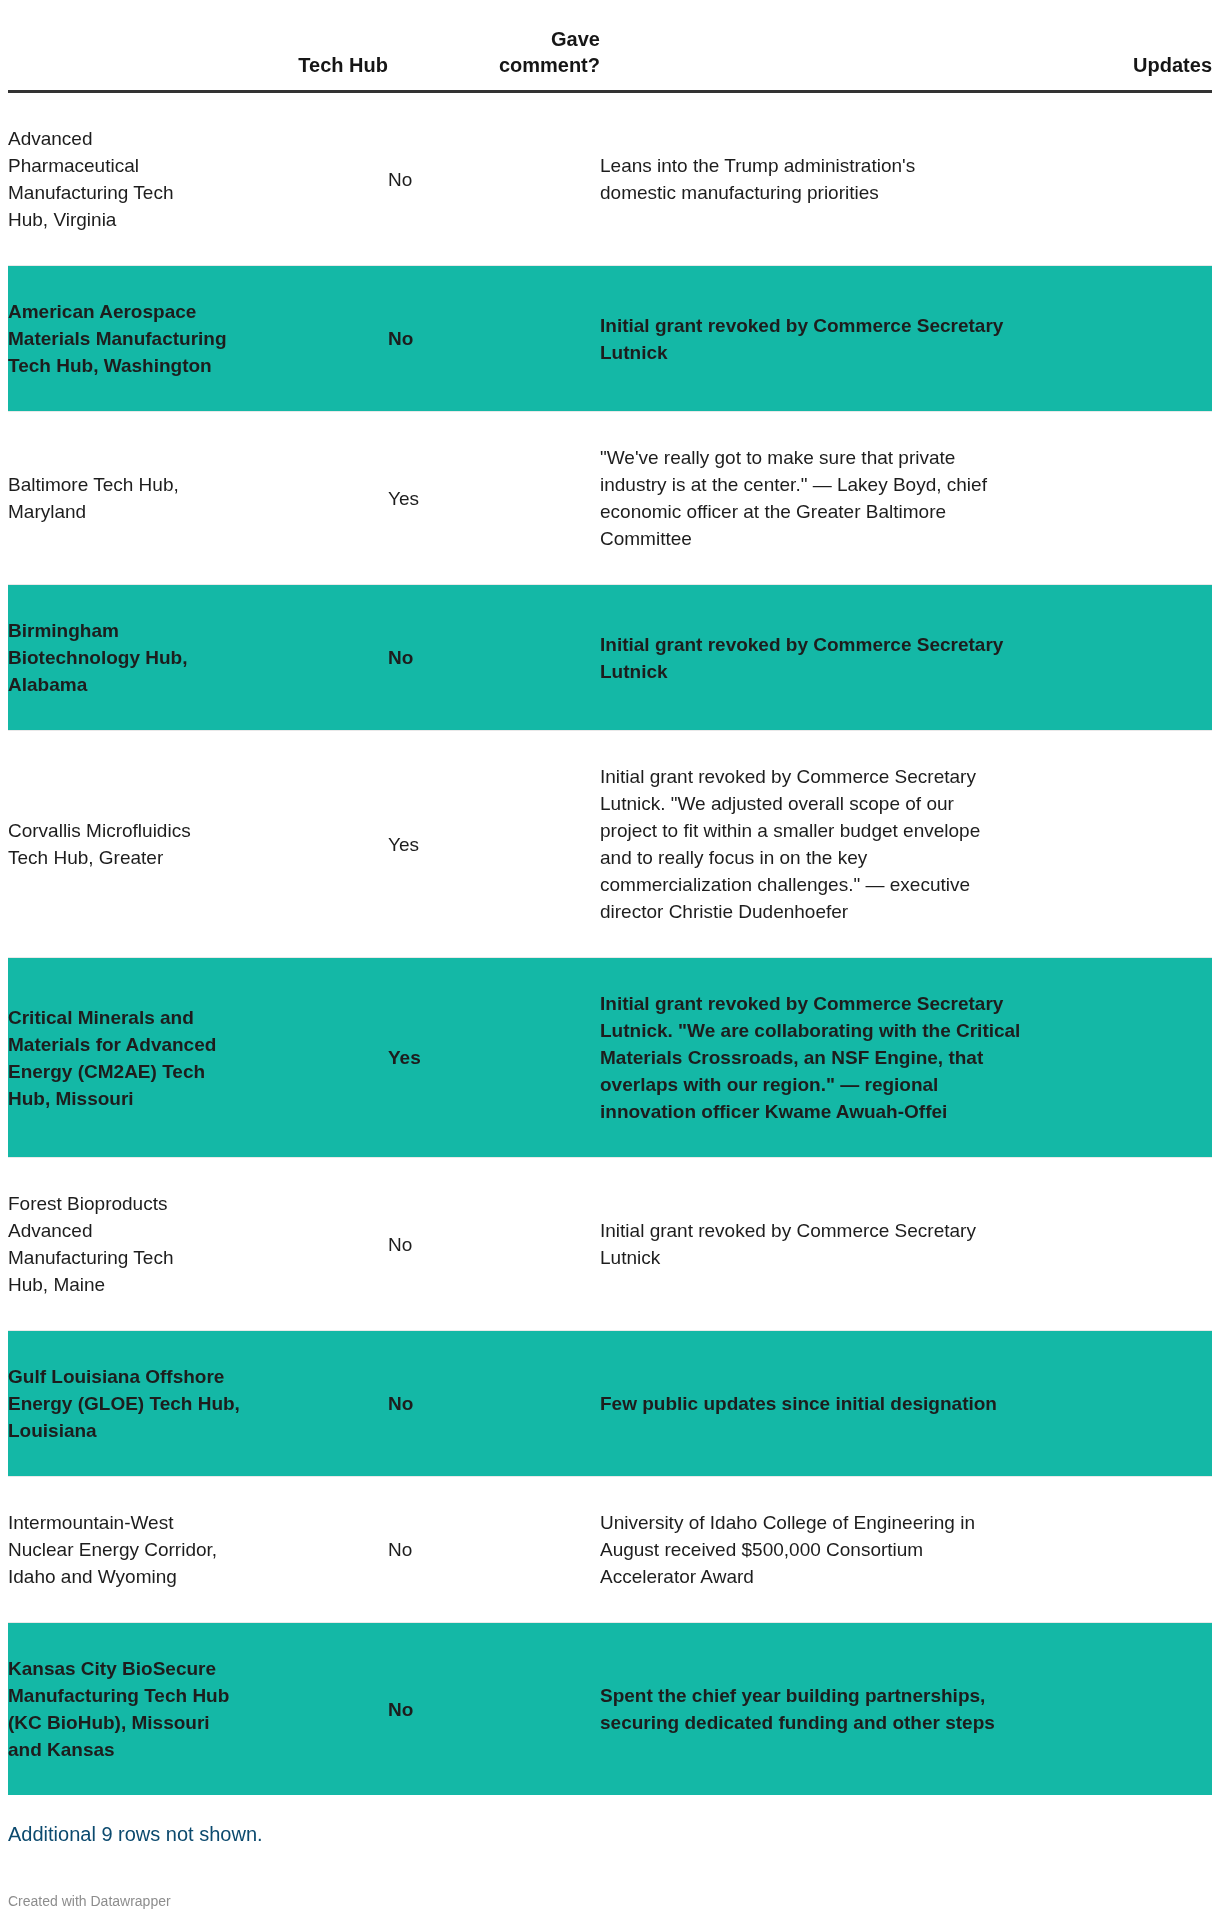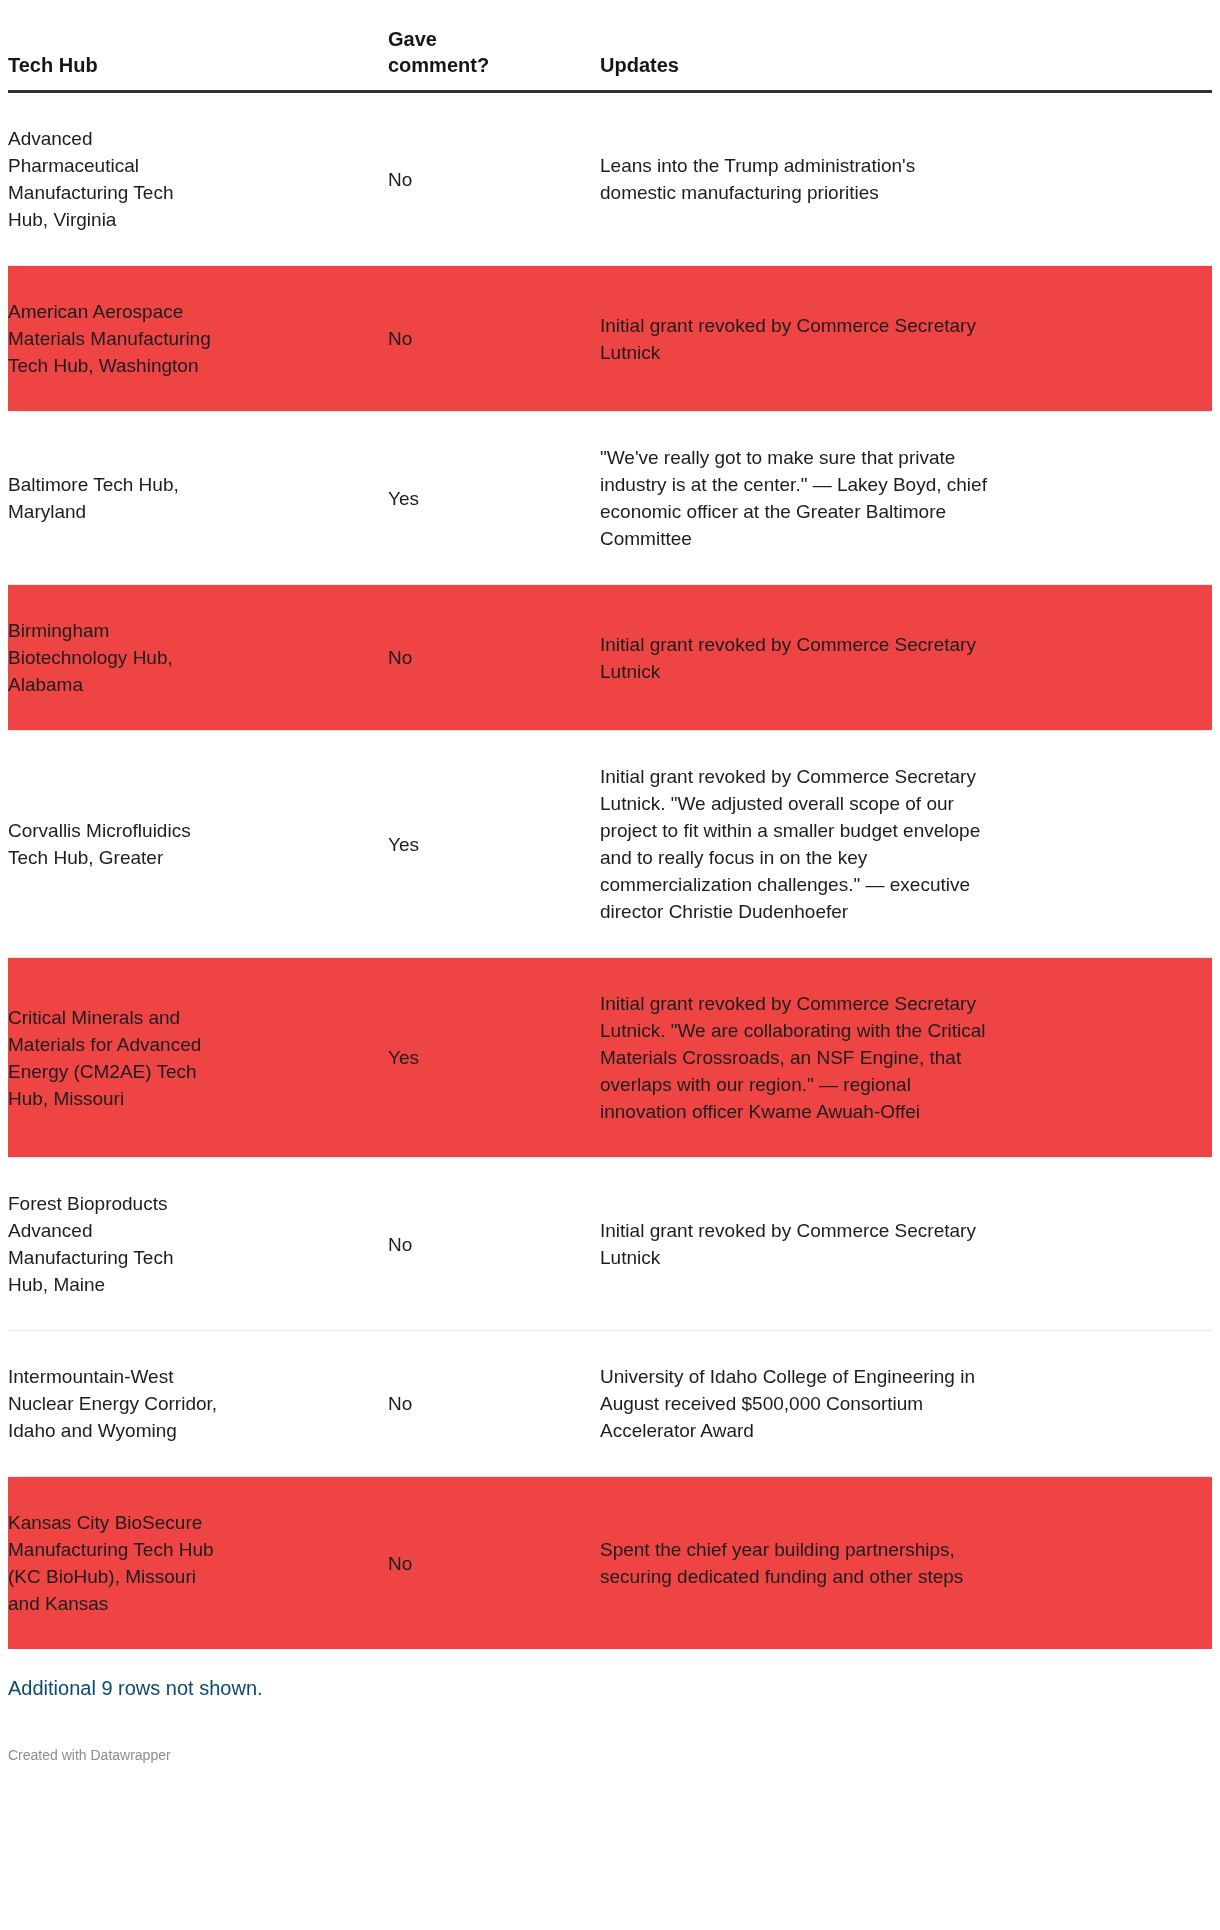--- a/index.html
+++ b/index.html
@@ -22,21 +22,21 @@
   table.dw-table {
     border-collapse: collapse;
     table-layout: fixed;
     width: 1204px;
   }
   col.c-hub     { width: 380px; }
   col.c-comment { width: 212px; }
   col.c-updates { width: 612px; }
 
   table.dw-table th {
-    text-align: left;
+    text-align: right;
     vertical-align: bottom;
     font-size: 20px;
     font-weight: bold;
     line-height: 26px;
     color: #161616;
     padding: 26px 0 12px 0;
     border-bottom: 3px solid #333333;
   }
   th.th-hub { padding-left: 14px; }
   th.th-comment .th-label { display: inline-block; max-width: 110px; }
@@ -49,21 +49,21 @@
     padding: 32px 0;
     white-space: pre-line;
     color: #1d1d1d;
   }
   td.td-hub     { padding-left: 14px; padding-right: 30px; }
   td.td-comment { padding-left: 2px;  padding-right: 20px; }
   td.td-updates { padding-left: 2px;  padding-right: 24px; }
 
   tbody tr       { background: #ffffff; border-top: 1px solid #e9e9e9; }
   tbody tr:first-child { border-top: none; }
-  tbody tr.alt   { background: #ef4444; }
+  tbody tr.alt   { background: #14b8a6; font-weight: bold; }
 
   .note {
     margin: 26px 8px 0 8px;
     font-size: 20px;
     line-height: 27px;
     color: #0c4a6e;
   }
   .attribution {
     margin: 44px 8px 0 8px;
     font-size: 14px;
@@ -165,20 +165,27 @@
   <tr>
     <td class="td-hub">Forest Bioproducts
 Advanced
 Manufacturing Tech
 Hub, Maine</td>
     <td class="td-comment">No</td>
     <td class="td-updates">Initial grant revoked by Commerce Secretary
 Lutnick</td>
   </tr>
 
+  <tr class="alt">
+    <td class="td-hub">Gulf Louisiana Offshore
+Energy (GLOE) Tech Hub,
+Louisiana</td>
+    <td class="td-comment">No</td>
+    <td class="td-updates">Few public updates since initial designation</td>
+  </tr>
 
   <tr>
     <td class="td-hub">Intermountain-West
 Nuclear Energy Corridor,
 Idaho and Wyoming</td>
     <td class="td-comment">No</td>
     <td class="td-updates">University of Idaho College of Engineering in
 August received $500,000 Consortium
 Accelerator Award</td>
   </tr>

